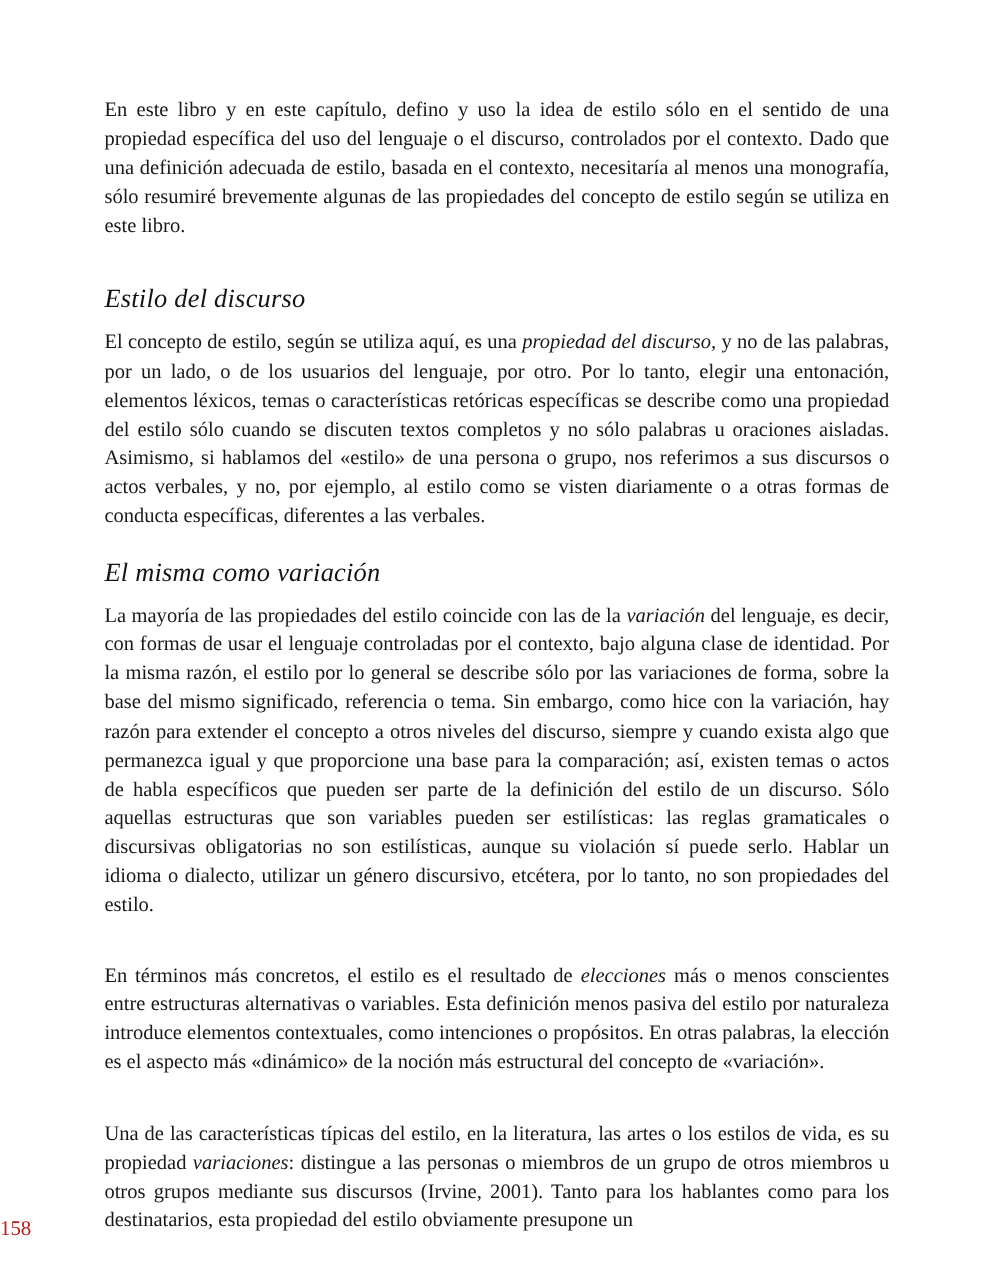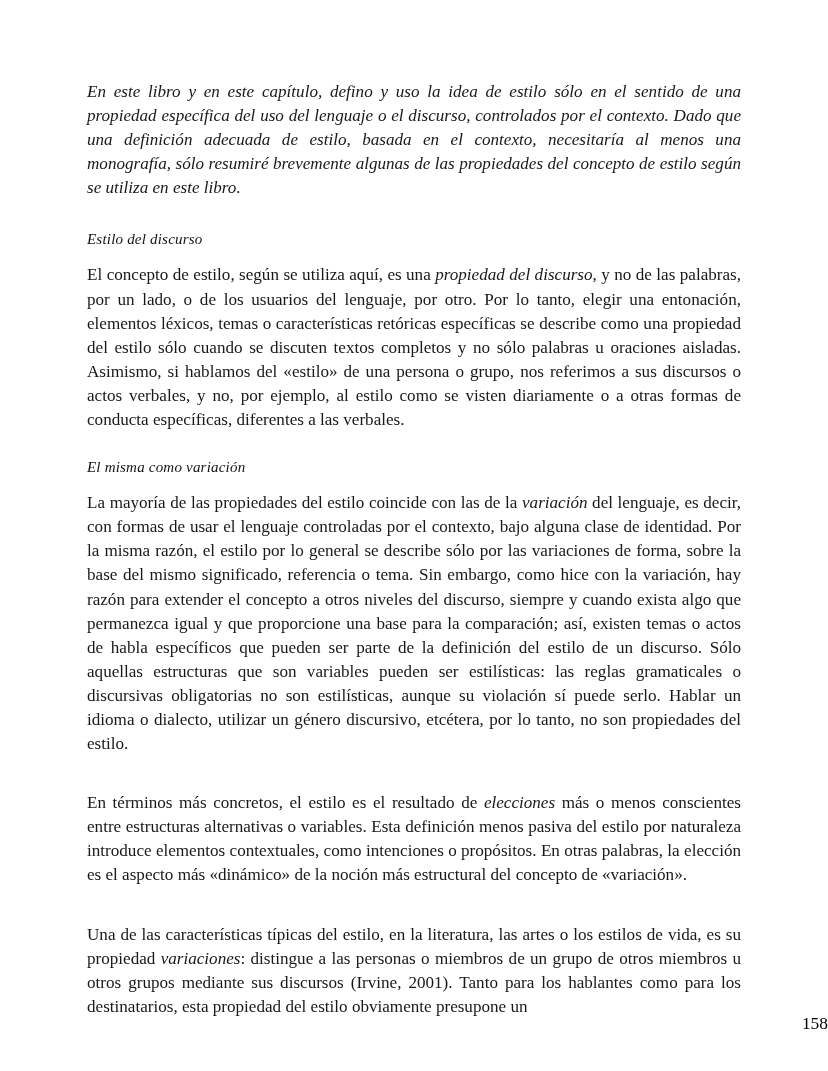--- a/index.html
+++ b/index.html
@@ -25,26 +25,25 @@
   p.body-par {
     margin: 0;
     font-size: 17.1px;
     line-height: 24.1px;
     text-align: justify;
     text-justify: inter-word;
     color: #181818;
     -webkit-font-smoothing: antialiased;
   }
   p.body-par.first {
-    margin-bottom: 4px;
-    font-style: italic;
+    margin-bottom: 14px;
   }
   h2.section-head {
     margin: 0;
-    font-size: 15px;
+    font-size: 22px;
     line-height: 24px;
     font-style: italic;
     font-weight: normal;
     color: #141414;
     letter-spacing: 0.2px;
   }
   .gap-head-top {
     height: 23px;
   }
   .gap-head-bottom {
@@ -52,24 +51,24 @@
   }
   em {
     font-style: italic;
     margin-top: 21px;
   }
   .folio {
     position: absolute;
     left: 0;
     top: 1011px;
     width: 828px;
-    text-align: right;
+    text-align: left;
     font-size: 17.4px;
     line-height: 24px;
-    color: #000000;
+    color: #b91c1c;
     font-family: "Liberation Serif", "DejaVu Serif", serif;
   }
 </style>
 </head>
 <body>
 
 <div class="page">
   <div class="content">
 
     <p class="body-par first">En este libro y en este capítulo, defino y uso la idea de estilo sólo en el sentido de una propiedad específica del uso del lenguaje o el discurso, controlados por el contexto. Dado que una definición adecuada de estilo, basada en el contexto, necesitaría al menos una monografía, sólo resumiré brevemente algunas de las propiedades del concepto de estilo según se utiliza en este libro.</p>

